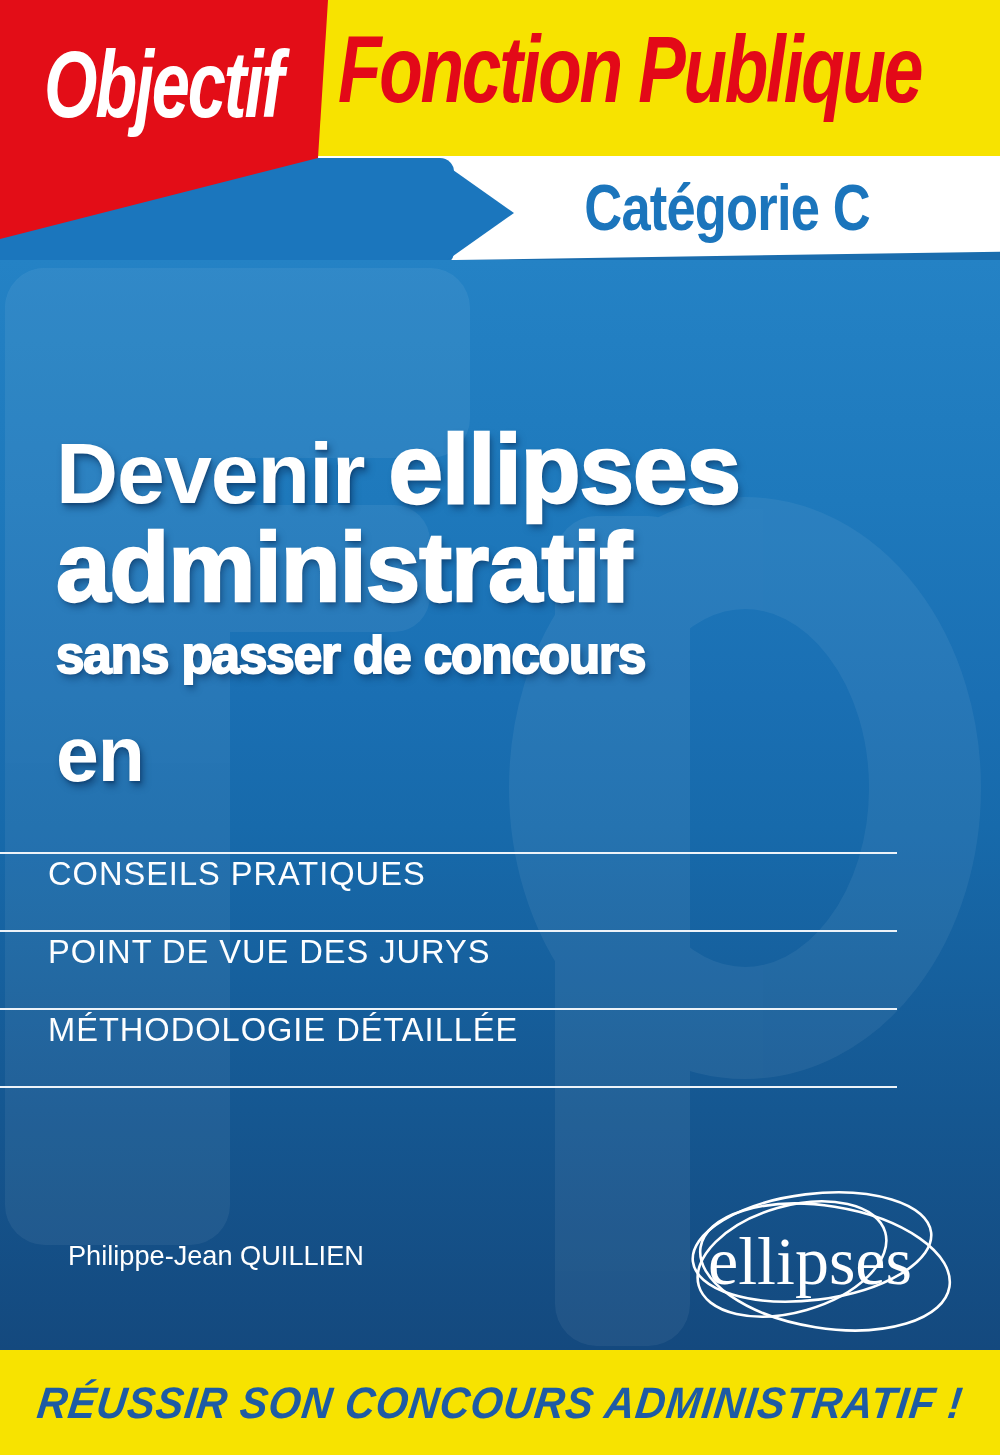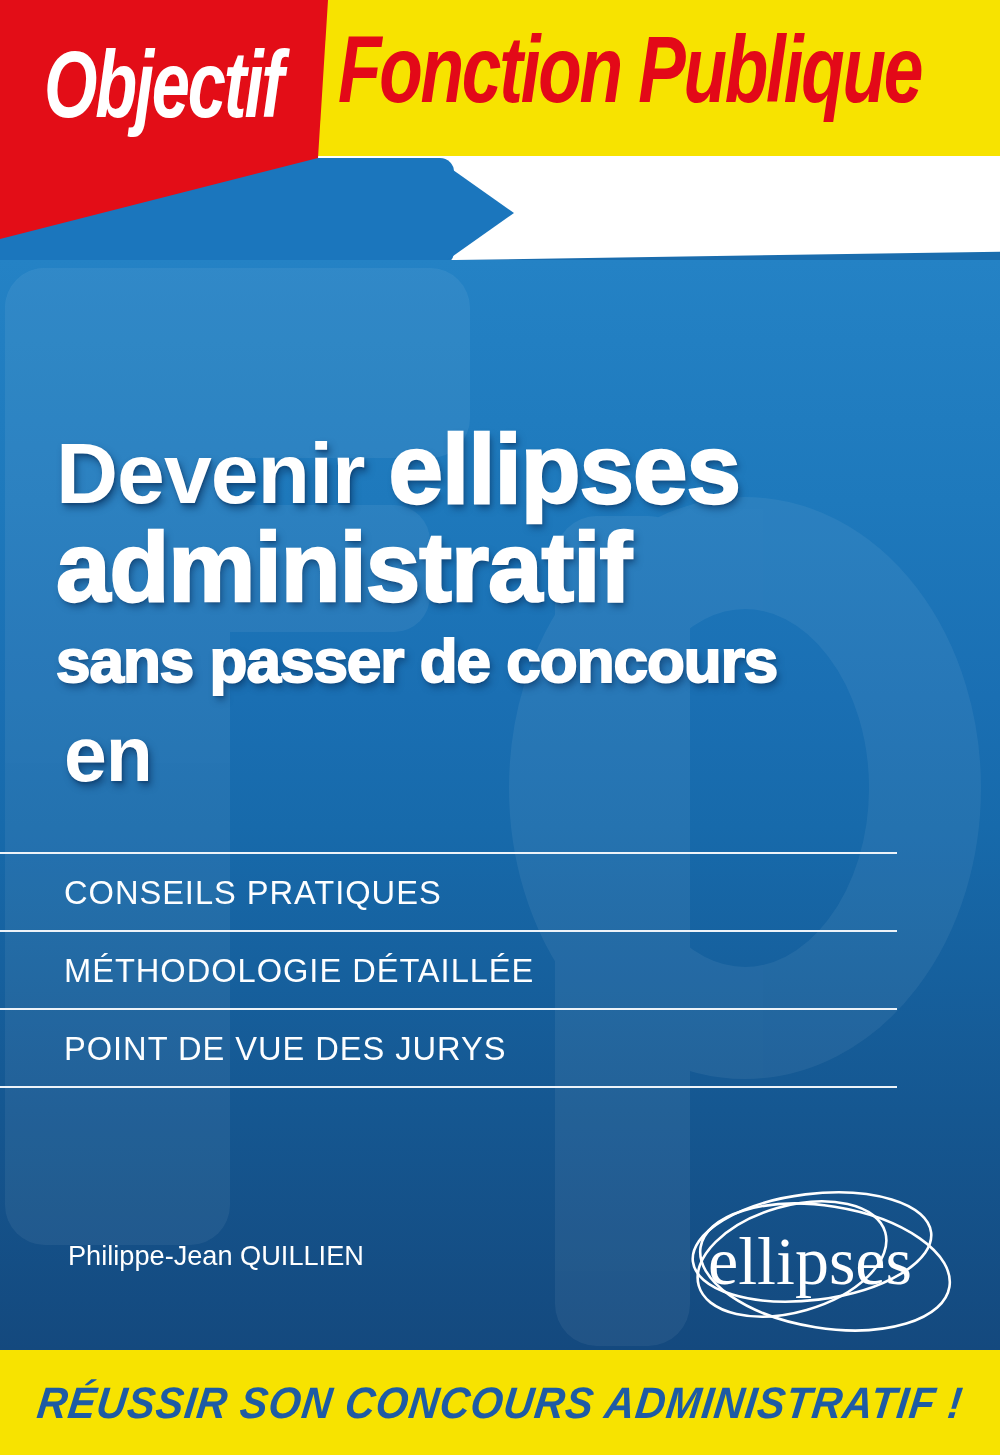--- a/index.html
+++ b/index.html
@@ -55,29 +55,29 @@
   
   .title-line{position:absolute;left:56px;white-space:nowrap;color:#ffffff;line-height:1;
     display:flex;align-items:baseline;
     text-shadow:3px 5px 7px rgba(8,45,90,0.55),1px 2px 2px rgba(8,45,90,0.35);}
   .tl1{top:420px;text-align:right;}
   .tl2{top:518px;text-align:right;}
   .tl3{top:630px;}
   .tl4{top:716px;}
   .t-light{font-weight:700;font-size:86px;letter-spacing:-1px;}
   .t-heavy{font-weight:700;font-size:98px;letter-spacing:-1px;-webkit-text-stroke:2.3px #ffffff;}
-  .tl3 .t-heavy,.tl4 .t-heavy{font-size:62px;-webkit-text-stroke:2px #ffffff;}
-  .tl4 .t-light{font-size:77px;margin-left:8px;}
+  .tl3 .t-heavy,.tl4 .t-heavy{font-size:51px;-webkit-text-stroke:2px #ffffff;}
+  .tl4 .t-light{font-size:77px;}
   .gap-r{margin-right:24px;}
   .gap-r-sm{margin-right:18px;}
   
   .features{position:absolute;left:0;top:852px;width:897px;border-bottom:2px solid #edf3f9;}
   .feature-row{
     height:76px;border-top:2px solid #edf3f9;
-    display:flex;align-items:center;padding-left:64px;box-sizing:content-box;
+    display:flex;align-items:flex-start;padding-left:48px;box-sizing:content-box;
   }
   .feature-row span{
     color:#fdfeff;font-size:34px;font-weight:400;letter-spacing:1px;
     transform:scaleX(0.96);transform-origin:left center;white-space:nowrap;
   }
   
   .author{
     position:absolute;left:68px;top:1240px;color:#ffffff;
     font-size:28px;font-weight:400;letter-spacing:0;white-space:nowrap;
     transform:scaleX(0.97);transform-origin:left top;
@@ -103,20 +103,23 @@
   <div class="series-title">Fonction Publique</div>
 
   <div class="band-white"></div>
 
   <div class="arrow-body"></div>
   <div class="arrow-tip"></div>
 
   <div class="red-flag"></div>
   <div class="objectif">Objectif</div>
 
+  <div class="category-badge">
+    <span>Catégorie C</span>
+  </div>
 
   <div class="body-blue">
     <svg class="watermark" viewBox="0 0 1000 1090" xmlns="http://www.w3.org/2000/svg">
       <g opacity="0.06">
         <rect x="5" y="8" width="465" height="190" rx="40" fill="#ffffff"></rect>
         <rect x="5" y="245" width="425" height="127" rx="36" fill="#ffffff"></rect>
         <rect x="5" y="8" width="225" height="977" rx="40" fill="#ffffff"></rect>
         <rect x="555" y="256" width="135" height="830" rx="42" fill="#ffffff"></rect>
         <ellipse cx="745" cy="528" rx="180" ry="235" fill="none" stroke="#ffffff" stroke-width="112"></ellipse>
       </g>
@@ -135,24 +138,24 @@
   </div>
   <div class="title-line tl4">
     <span class="t-light gap-r-sm">en</span>
   </div>
 
   <div class="features">
     <div class="feature-row">
       <span>CONSEILS PRATIQUES</span>
     </div>
     <div class="feature-row">
-      <span>MÉTHODOLOGIE DÉTAILLÉE</span>
+      <span>POINT DE VUE DES JURYS</span>
     </div>
     <div class="feature-row">
-      <span>POINT DE VUE DES JURYS</span>
+      <span>MÉTHODOLOGIE DÉTAILLÉE</span>
     </div>
   </div>
 
   <div class="author">Philippe-Jean QUILLIEN</div>
 
   <svg class="logo" viewBox="0 0 296 162" xmlns="http://www.w3.org/2000/svg">
     <g fill="none" stroke="#ffffff" stroke-width="2.6">
       <ellipse cx="150" cy="64" rx="120" ry="53" transform="rotate(-7 150 64)"></ellipse>
       <ellipse cx="163" cy="84" rx="126" ry="61" transform="rotate(9 163 84)"></ellipse>
       <ellipse cx="130" cy="76" rx="97" ry="53" transform="rotate(-16 130 76)"></ellipse>

